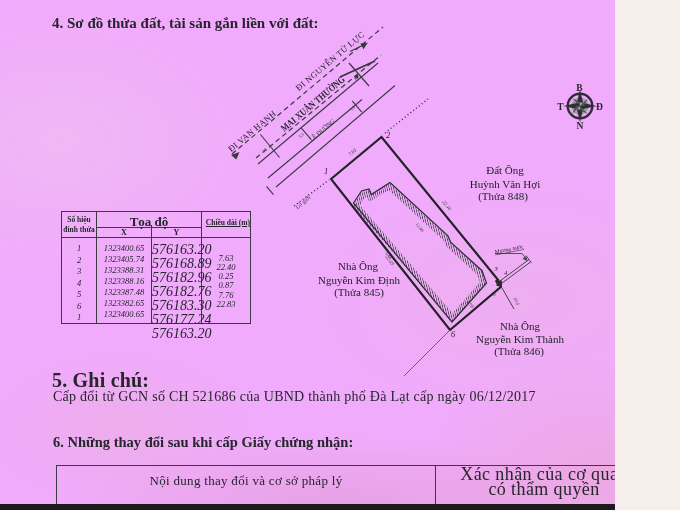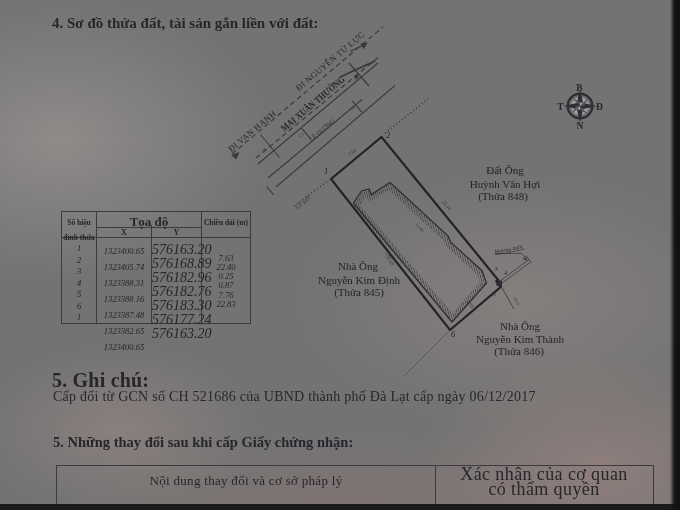--- a/index.html
+++ b/index.html
@@ -1,17 +1,17 @@
 <!DOCTYPE html>
 <html><head>
 <meta charset="utf-8">
 <style>
   html,body{margin:0;padding:0;overflow:hidden;background:#f5eeea;}
-  .page{position:relative;width:680px;height:510px;overflow:hidden;
-    background:#737373;
+  .page{position:relative;width:615px;height:510px;overflow:hidden;
+    background:#f0abfc;
     font-family:"Liberation Serif", serif;color:#26262c;}
   .abs{position:absolute;}
 </style>
 </head>
 <body>
 <div class="page">
 
   <div class="abs" style="left:0;top:0;width:680px;height:510px;
     background:
       radial-gradient(ellipse 200px 120px at 120px 430px, rgba(228,180,172,0.20), rgba(228,180,172,0) 70%),
@@ -154,44 +154,44 @@
   </svg>
 
   <div class="abs" style="left:61px;top:211px;width:188px;height:111px;border:1.4px solid #3a3a40;font-family:'Liberation Serif';">
 
     <div class="abs" style="left:34px;top:0;width:1px;height:111px;background:#3a3a40;"></div>
     <div class="abs" style="left:139px;top:0;width:1px;height:111px;background:#3a3a40;"></div>
     <div class="abs" style="left:35px;top:14.5px;width:104px;height:1px;background:#3a3a40;"></div>
     <div class="abs" style="left:89px;top:13px;width:1px;height:98px;background:#3a3a40;"></div>
     <div class="abs" style="left:0;top:24.5px;width:188px;height:1px;background:#3a3a40;"></div>
 
-    <div class="abs" style="left:0;top:3px;width:34px;text-align:center;font-size:7.5px;font-weight:bold;line-height:15px;">Số hiệu<br>đỉnh thửa</div>
+    <div class="abs" style="left:0;top:3px;width:34px;text-align:center;font-size:7.5px;font-weight:bold;line-height:10px;">Số hiệu<br>đỉnh thửa</div>
 
     <div class="abs" style="left:35px;top:2px;width:104px;text-align:center;font-size:13px;font-weight:bold;">Tọa độ</div>
 
     <div class="abs" style="left:35px;top:15.5px;width:54px;text-align:center;font-size:8px;font-weight:bold;">X</div>
 
     <div class="abs" style="left:90px;top:15.5px;width:49px;text-align:center;font-size:8px;font-weight:bold;">Y</div>
 
-    <div class="abs" style="left:140px;top:6px;width:48px;text-align:center;font-size:7.5px;font-weight:bold;">Chiều dài (m)</div>
+    <div class="abs" style="left:140px;top:6px;width:48px;text-align:right;font-size:7.5px;font-weight:bold;text-decoration:underline;">Chiều dài (m)</div>
 
     <div class="abs" style="left:0;top:31px;width:34px;text-align:center;font-size:8.5px;font-style:italic;line-height:11.5px;">1<br>2<br>3<br>4<br>5<br>6<br>1</div>
 
-    <div class="abs" style="left:35px;top:31px;width:54px;text-align:center;font-size:8.5px;font-style:italic;line-height:16px;">1323400.65<br>1323405.74<br>1323388.31<br>1323388.16<br>1323387.48<br>1323382.65<br>1323400.65</div>
+    <div class="abs" style="left:35px;top:31px;width:54px;text-align:center;font-size:8.5px;font-style:italic;line-height:11px;">1323400.65<br>1323405.74<br>1323388.31<br>1323388.16<br>1323387.48<br>1323382.65<br>1323400.65</div>
 
     <div class="abs" style="left:90px;top:31px;width:49px;text-align:right;font-size:14px;font-style:italic;line-height:14px;">576163.20<br>576168.89<br>576182.96<br>576182.76<br>576183.30<br>576177.24<br>576163.20</div>
 
     <div class="abs" style="left:140px;top:42px;width:48px;text-align:center;font-size:8.5px;font-style:italic;line-height:9.15px;">7.63<br>22.40<br>0.25<br>0.87<br>7.76<br>22.83</div>
   </div>
 
   <div class="abs" style="left:52px;top:369px;font-size:20px;font-weight:bold;letter-spacing:0.2px;white-space:nowrap;">5. Ghi chú:</div>
 
   <div class="abs" style="left:53px;top:389px;font-size:14px;letter-spacing:0.25px;white-space:nowrap;">Cấp đổi từ GCN số CH 521686 của UBND thành phố Đà Lạt cấp ngày 06/12/2017</div>
 
-  <div class="abs" style="left:53px;top:434px;font-size:14.5px;font-weight:bold;white-space:nowrap;">5. Những thay đổi sau khi cấp Giấy chứng nhận:</div>
+  <div class="abs" style="left:53px;top:434px;font-size:14.5px;font-weight:bold;white-space:nowrap;">6. Những thay đổi sau khi cấp Giấy chứng nhận:</div>
 
   <div class="abs" style="left:56px;top:453px;width:596px;height:57px;border:1.2px solid #3a3a40;border-bottom:none;margin-top:12px;">
 
     <div class="abs" style="left:378px;top:0;width:1.2px;height:57px;background:#3a3a40;"></div>
     <div class="abs" style="left:0;top:39px;width:596px;height:1.2px;background:#3a3a40;"></div>
 
     <div class="abs" style="left:0;top:6.5px;width:378px;text-align:center;font-size:13px;letter-spacing:0.3px;">Nội dung thay đổi và cơ sở pháp lý</div>
 
     <div class="abs" style="left:379px;top:1px;width:216px;text-align:center;font-size:18px;letter-spacing:0.4px;line-height:14.6px;">Xác nhận của cơ quan<br>có thẩm quyền</div>
   </div>

